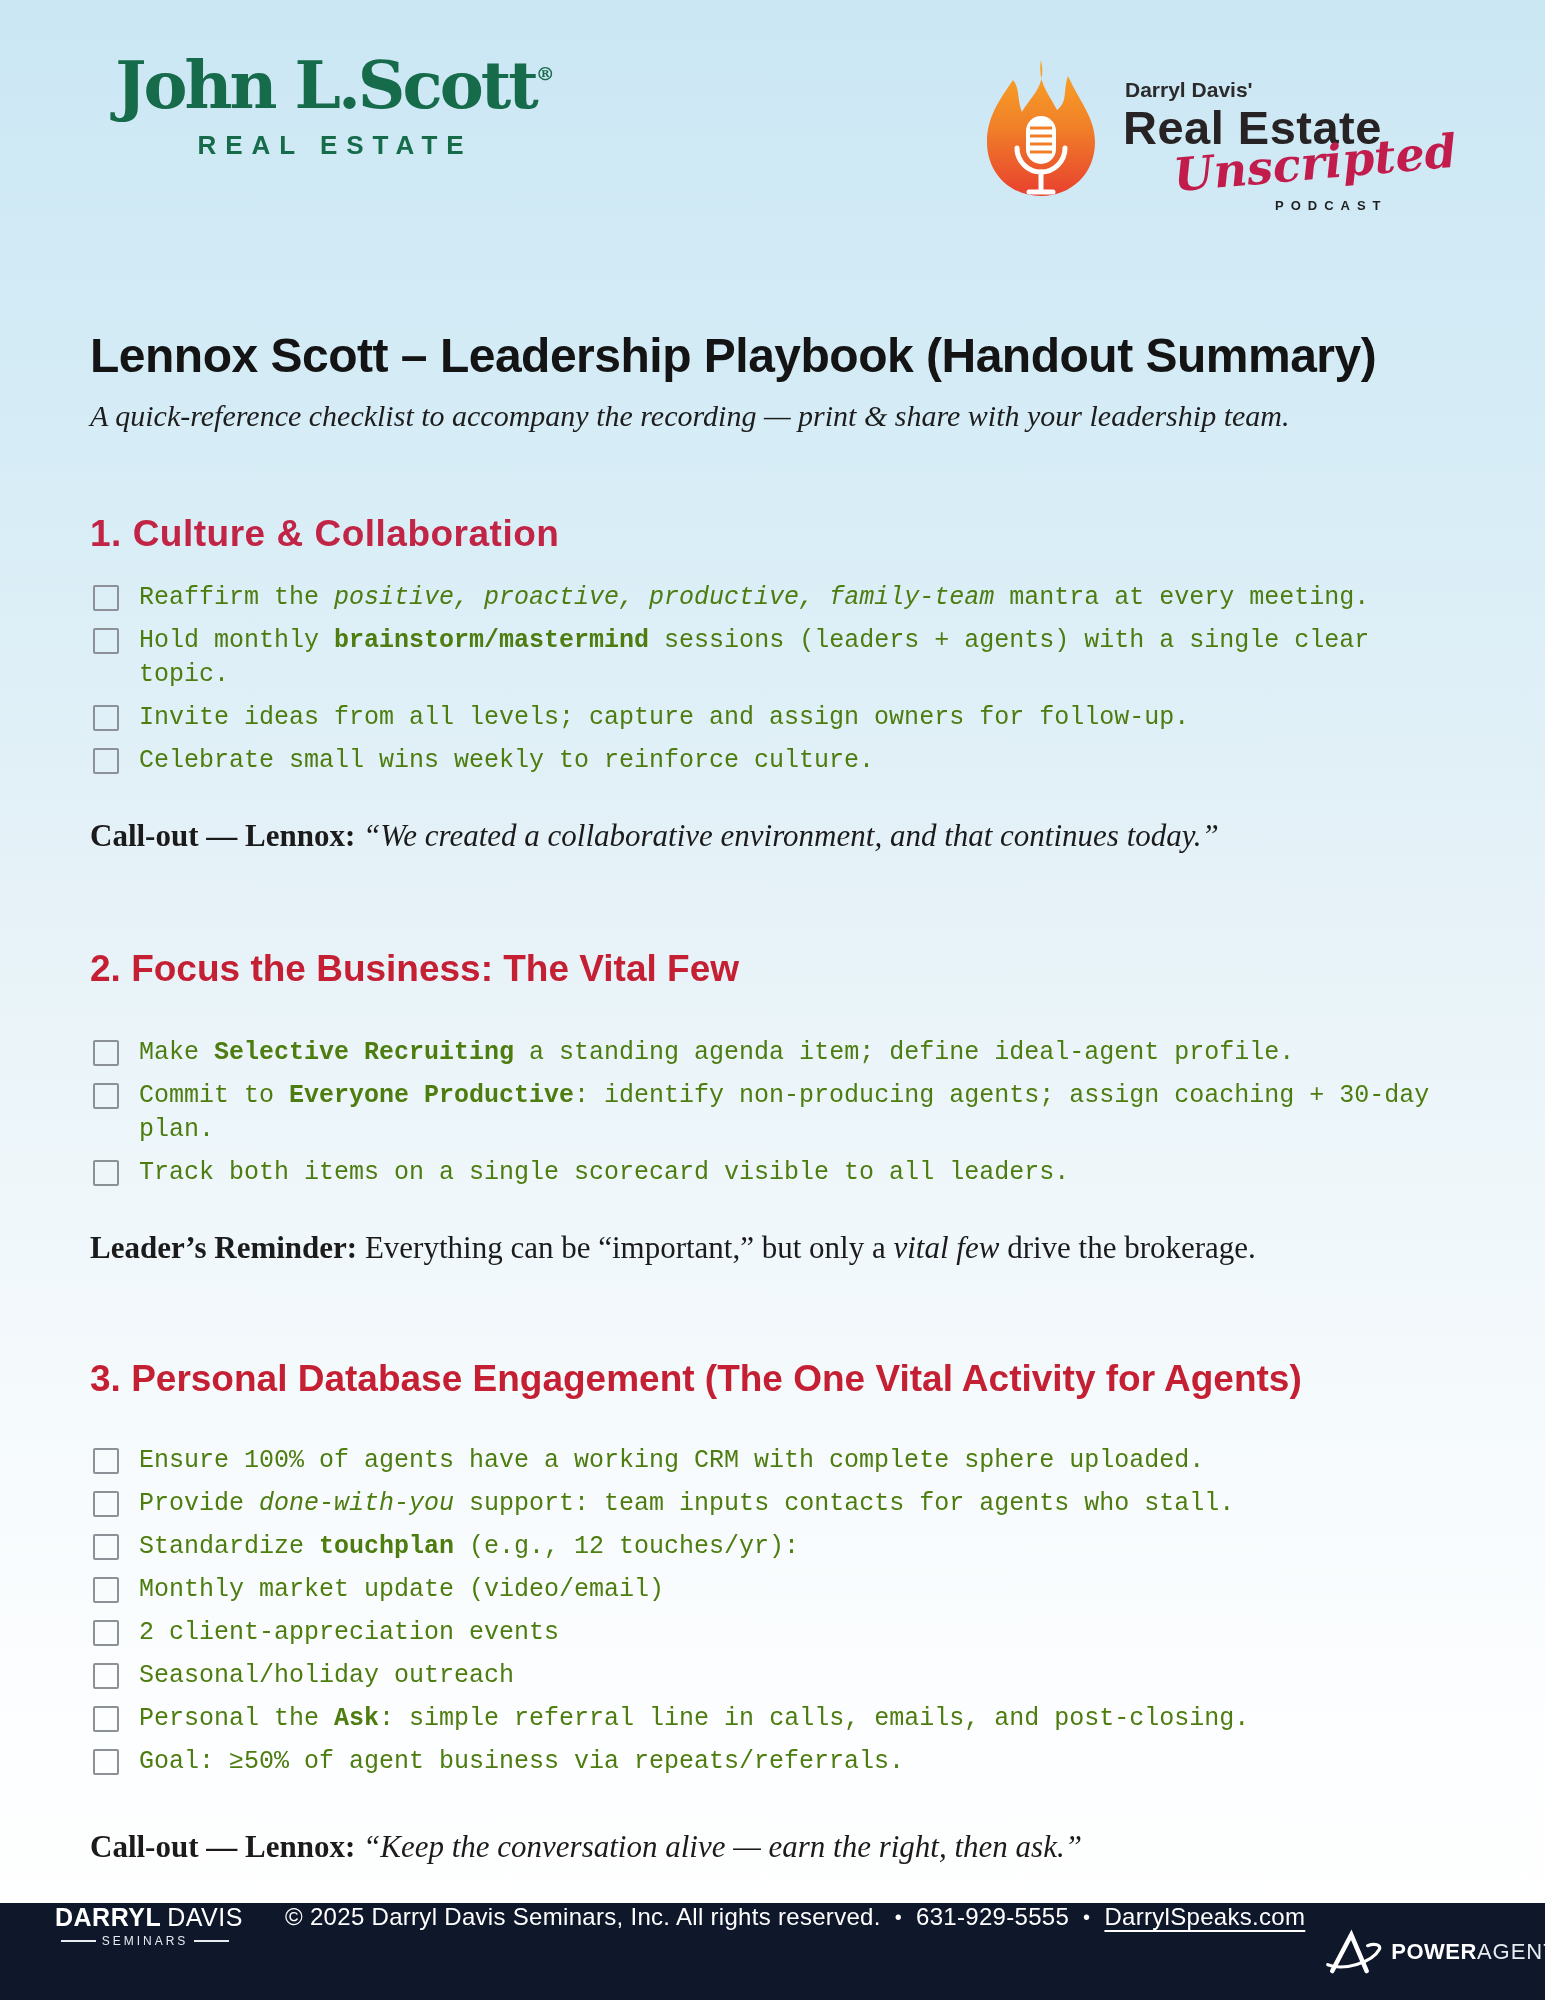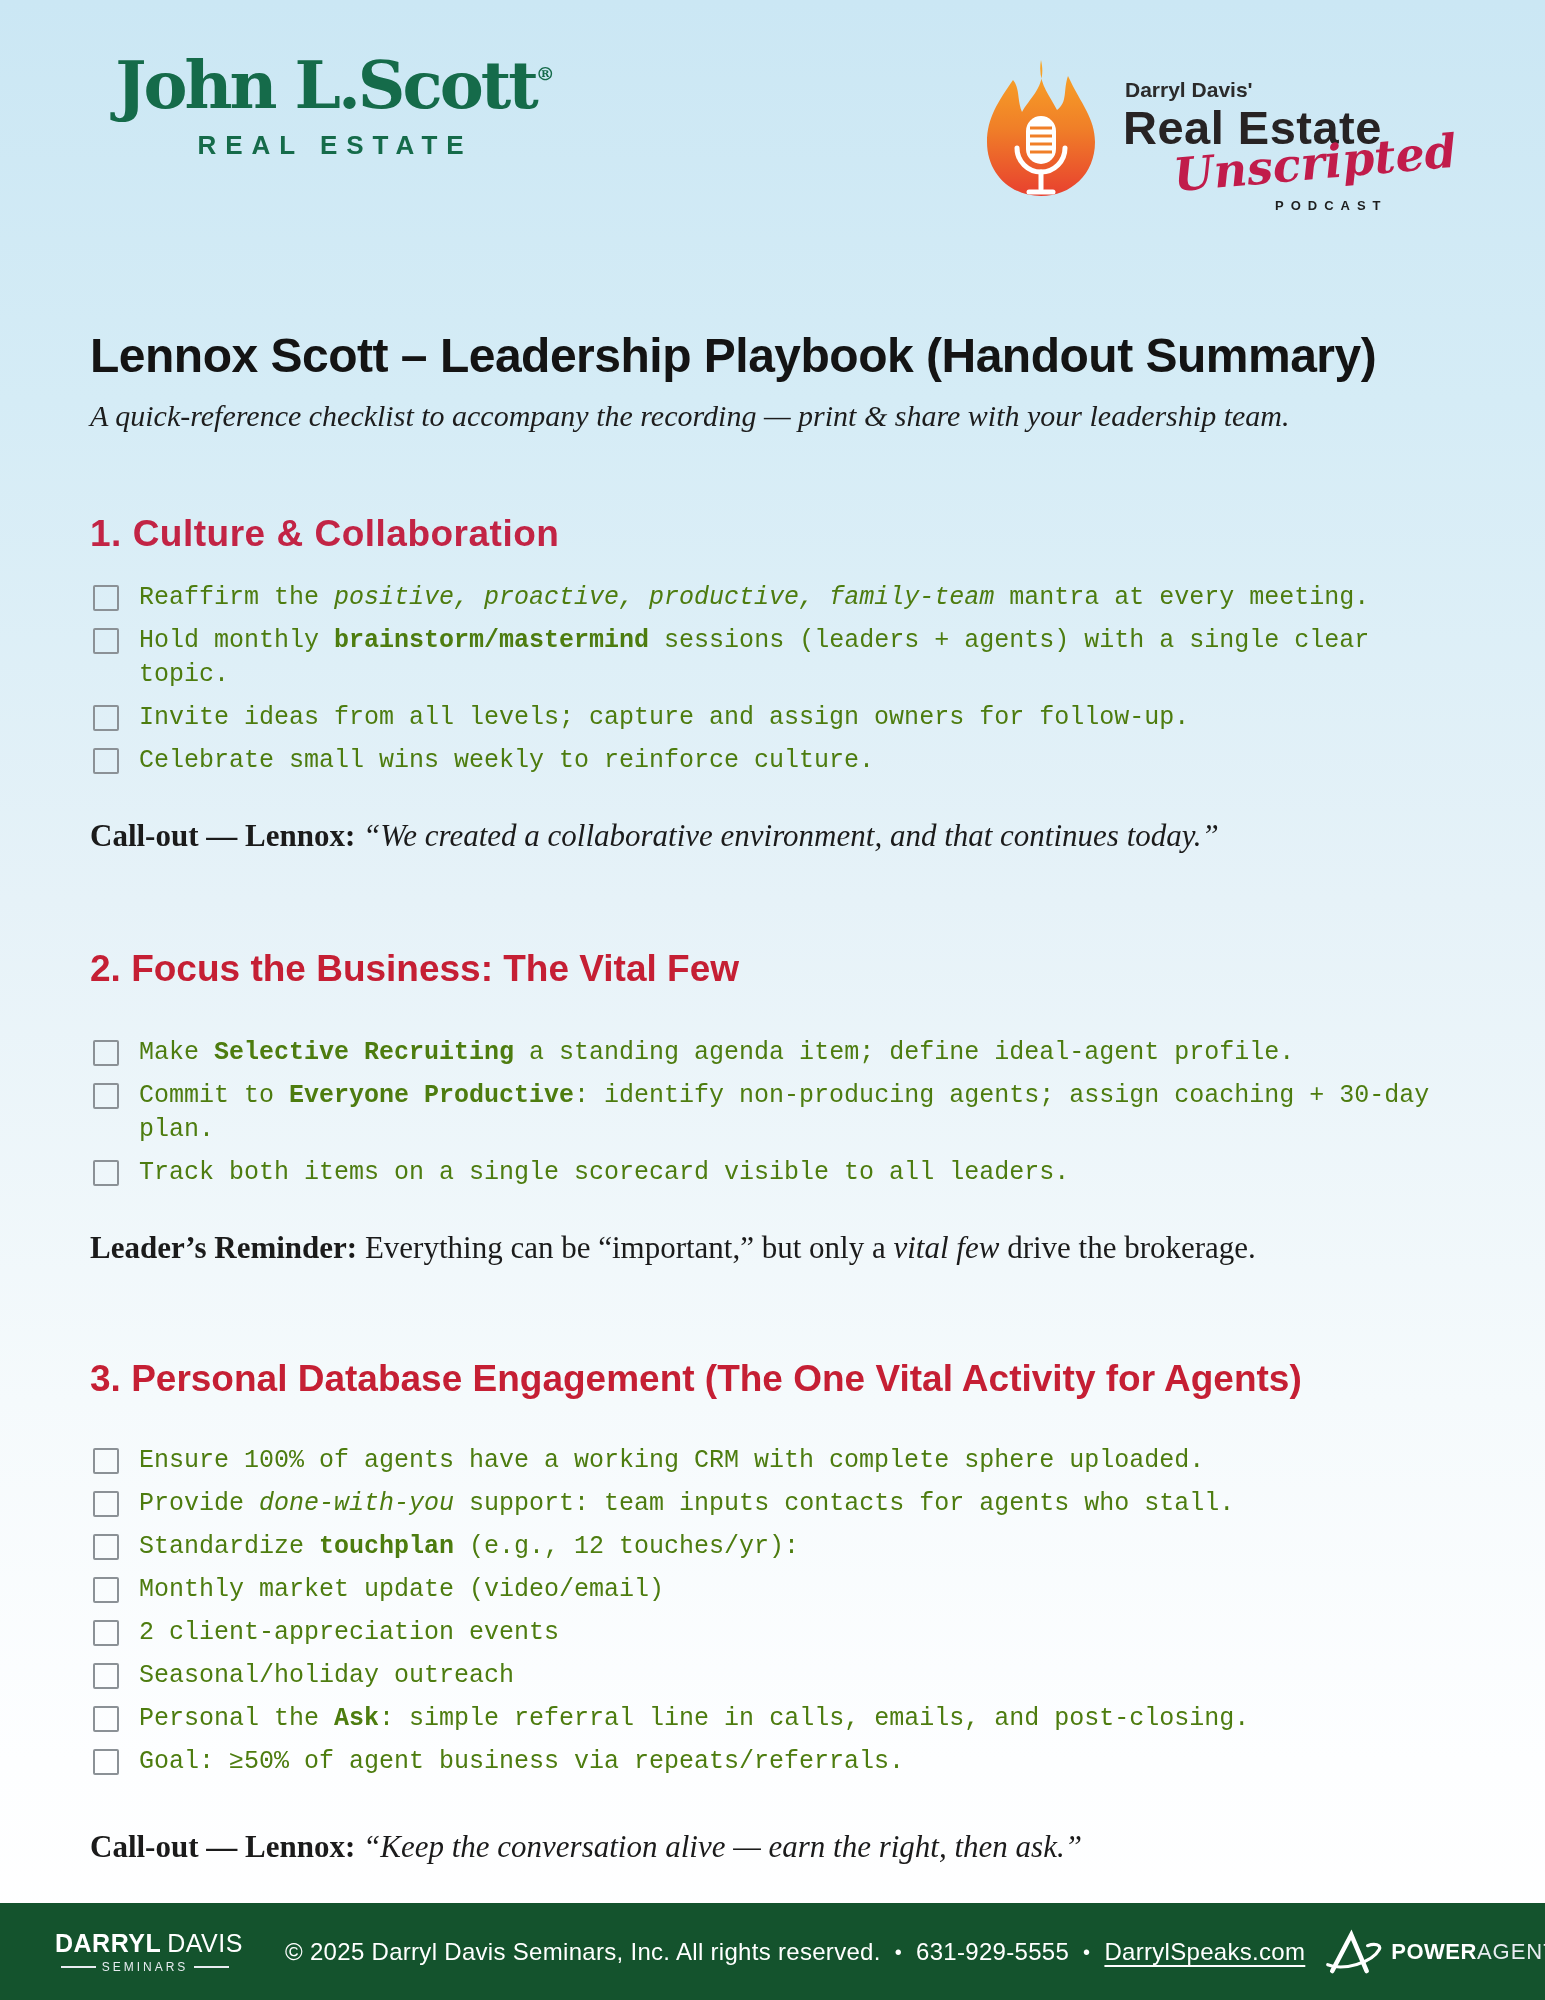--- a/index.html
+++ b/index.html
@@ -33,21 +33,21 @@
   .sec-3 .sec-h{margin-top:92px;margin-bottom:44px;}
   .check-list{list-style:none;margin:0;padding:0 90px;}
   .check-item{display:flex;align-items:flex-start;font-family:Liberation Mono, monospace;font-size:25px;line-height:34px;color:#4d7c0f;margin:0 0 9px;}
   .checkbox{width:22px;height:22px;border:2.5px solid #8b9196;border-radius:2px;margin:4px 20px 0 3px;flex:0 0 auto;background:transparent;}
   .note{font-family:"Liberation Serif",serif;font-size:31px;line-height:36px;margin:40px 90px 0;}
   .sec-3 .note{margin-top:50px;}
   .seg-n{font-style:normal;font-weight:normal;}
   .seg-b{font-weight:bold;}
   .seg-i{font-style:italic;}
   
-  .footer{margin-top:auto;height:97px;background:#14532d;display:flex;align-items:center;color:#fff;padding:0 48px 0 55px;box-sizing:border-box;flex:0 0 auto;}
+  .footer{margin-top:auto;height:97px;background:#0f172a;display:flex;color:#fff;padding:0 48px 0 55px;box-sizing:border-box;flex:0 0 auto;}
   .fbrand{width:230px;flex:0 0 auto;}
   .fb1{font-size:25px;letter-spacing:0.5px;white-space:nowrap;}
   .fb1 .b{font-weight:800;}
   .fb1 .l{font-weight:300;margin-left:6px;}
   .fb2{display:flex;align-items:center;font-size:12px;letter-spacing:3px;margin-top:2px;color:#e8ecf1;width:180px;}
   .fb2::before,.fb2::after{content:"";flex:1;height:1.5px;background:#e8ecf1;margin:0 6px;}
   .fcenter{flex:1;text-align:center;font-size:24px;letter-spacing:0.3px;white-space:nowrap;}
   .fcenter .sep{margin:0 14px;font-size:20px;vertical-align:1px;}
   .flink{color:#fff;text-decoration:underline;text-underline-offset:5px;cursor:pointer;}
   .fpa{flex:0 0 auto;display:flex;align-items:center;margin-left:20px;}

